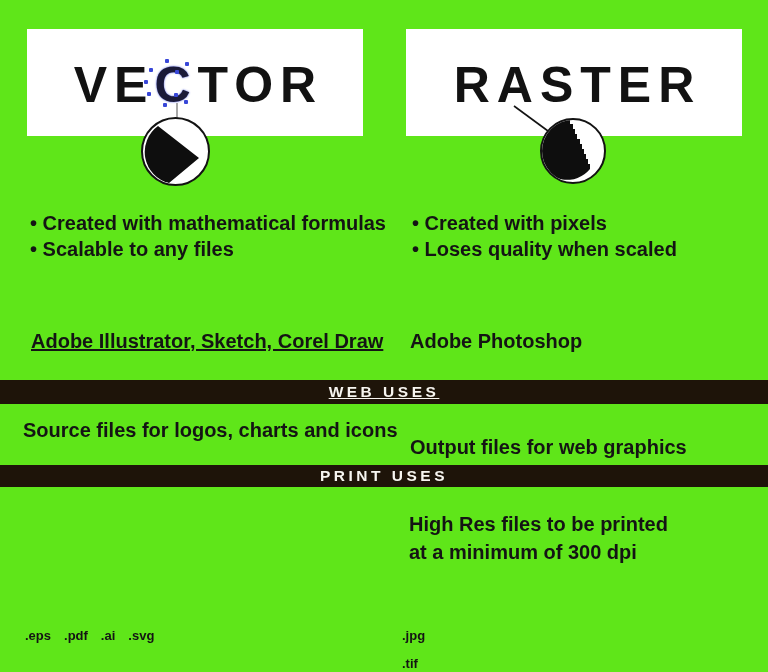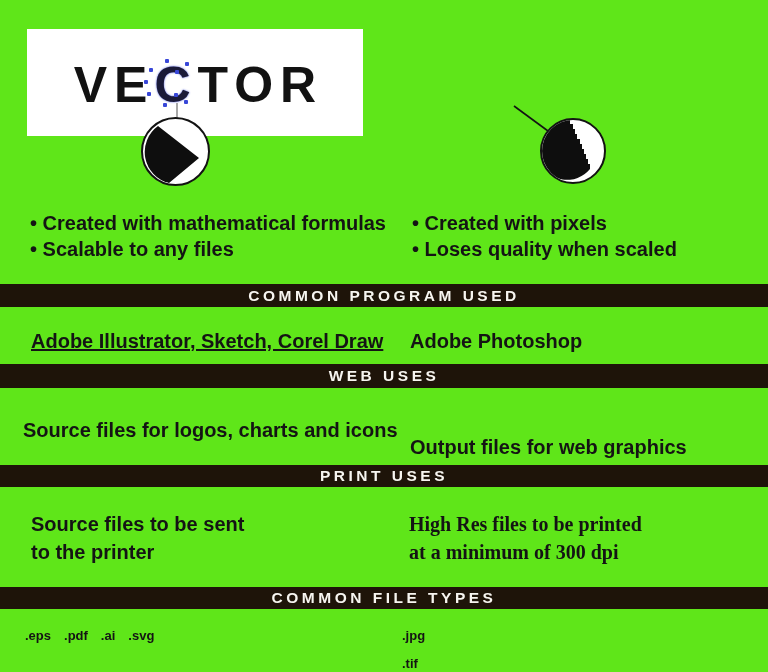--- a/index.html
+++ b/index.html
@@ -39,38 +39,41 @@
     position:absolute;font-size:20px;font-weight:600;line-height:26px;white-space:nowrap;
   }
   .bullets-left{left:30px;top:210px;}
   .bullets-right{left:412px;top:210px;}
   .bar{
     position:absolute;left:0;width:768px;background:#1e1409;color:#f7f5f0;
     display:flex;align-items:center;justify-content:center;
     font-size:15.5px;font-weight:700;letter-spacing:3.5px;white-space:nowrap;
   }
   .bar-1{top:284px;height:23px;}
-  .bar-2{top:364px;height:24px;}
+  .bar-2{top:380px;height:24px;text-decoration:underline;}
   .bar-3{top:465px;height:22px;text-align:right;}
   .bar-4{top:587px;height:22px;}
   .txt{
     position:absolute;font-size:20px;font-weight:600;line-height:23px;white-space:nowrap;
   }
   .txt-multi{line-height:28px;}
   .filetypes{
     position:absolute;display:flex;gap:13px;font-size:13px;font-weight:600;white-space:nowrap;
   }
 </style>
 </head>
 <body>
 
 <div class="canvas">
 
   <div class="panel panel-left">
     <div class="big-title"><span>VE</span><span class="c-highlight">C</span><span>TOR</span></div>
+  </div>
+  <div class="panel panel-right">
+    <div class="big-title">RASTER</div>
   </div>
 
   <div class="anchor-dot" style="left:185px;top:62px;"></div>
   <div class="anchor-dot" style="left:165px;top:59px;"></div>
   <div class="anchor-dot" style="left:149px;top:68px;"></div>
   <div class="anchor-dot" style="left:144px;top:80px;"></div>
   <div class="anchor-dot" style="left:147px;top:92px;"></div>
   <div class="anchor-dot" style="left:163px;top:103px;"></div>
   <div class="anchor-dot" style="left:184px;top:100px;"></div>
   <div class="anchor-dot" style="left:175px;top:70px;"></div>
@@ -96,47 +99,37 @@
 
   <div class="bullets bullets-left">
     <div>• Created with mathematical formulas</div>
     <div>• Scalable to any files</div>
   </div>
   <div class="bullets bullets-right">
     <div>• Created with pixels</div>
     <div>• Loses quality when scaled</div>
   </div>
 
-  <div class="bar bar-1">
-    <span>COMMON PROGRAM USED</span>
-  </div>
   <div class="txt" style="left:31px;top:330px;text-decoration:underline;">Adobe Illustrator, Sketch, Corel Draw</div>
   <div class="txt" style="left:410px;top:330px;">Adobe Photoshop</div>
 
   <div class="bar bar-2">
     <span>WEB USES</span>
   </div>
   <div class="txt" style="left:23px;top:419px;">Source files for logos, charts and icons</div>
   <div class="txt" style="left:410px;top:436px;">Output files for web graphics</div>
 
   <div class="bar bar-3">
     <span>PRINT USES</span>
   </div>
-  <div class="txt txt-multi" style="left:31px;top:510px;">
-    <div>Source files to be sent</div>
-    <div>to the printer</div>
-  </div>
-  <div class="txt txt-multi" style="left:409px;top:510px;font-family:Liberation Serif, serif;">
+  <div class="txt txt-multi" style="left:409px;top:510px;">
     <div>High Res files to be printed</div>
     <div>at a minimum of 300 dpi</div>
   </div>
 
-  <div class="bar bar-4">
-    <span>COMMON FILE TYPES</span>
-  </div>
   <div class="filetypes" style="left:25px;top:628px;">
     <span>.eps</span>
     <span>.pdf</span>
     <span>.ai</span>
     <span>.svg</span>
   </div>
   <div class="filetypes" style="left:402px;top:628px;flex-direction:column;">
     <span>.jpg</span>
     <span>.tif</span>
     <span>.gif</span>

